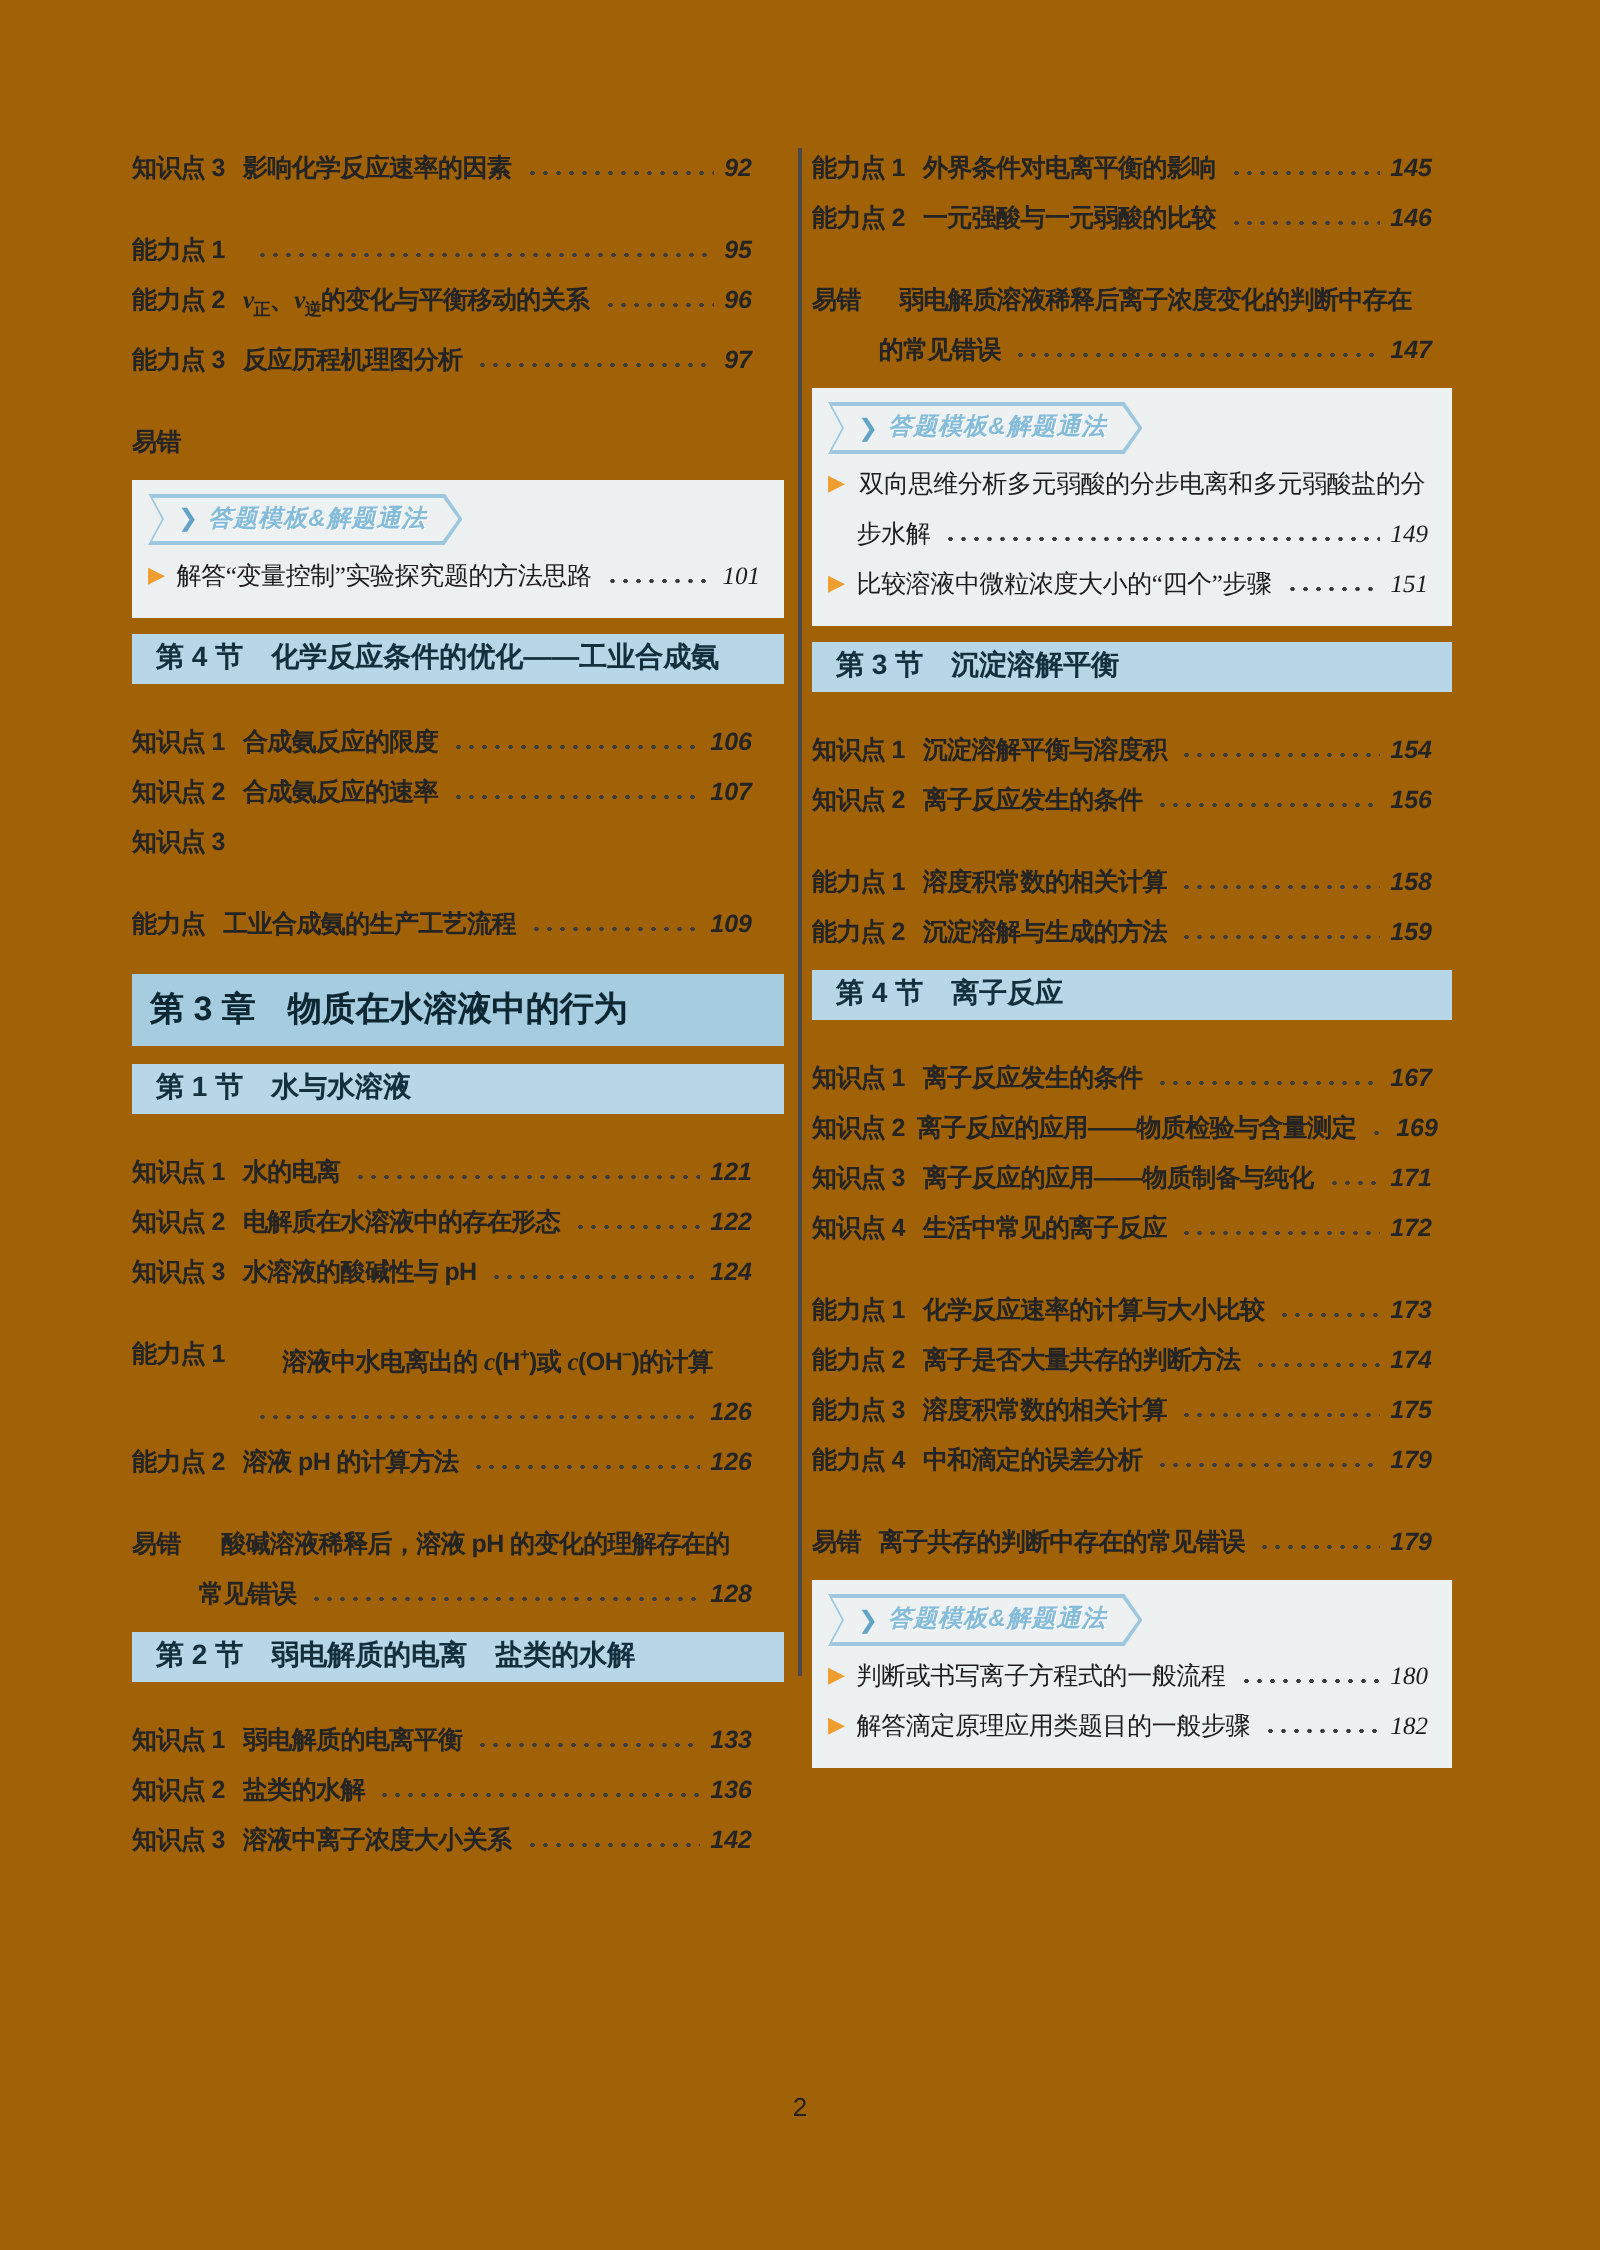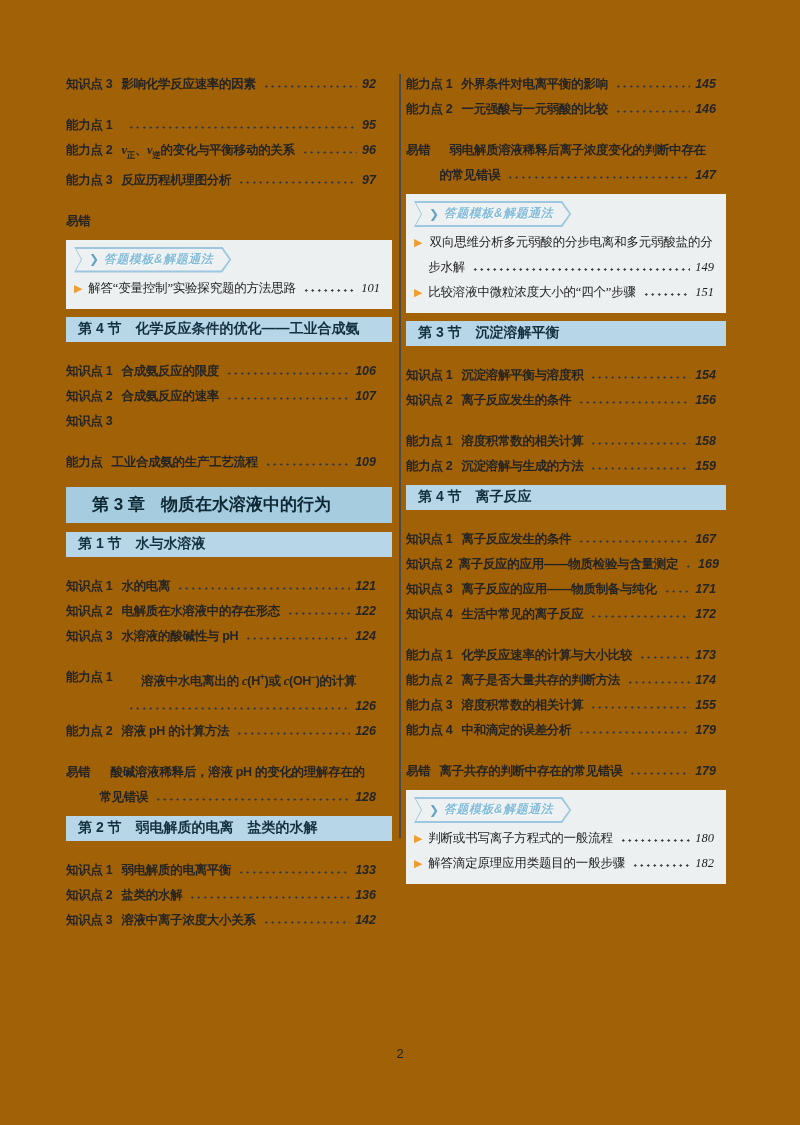--- a/index.html
+++ b/index.html
@@ -34,21 +34,21 @@
   .gap{height:16px;}
 
   
   .section{
     background:#b7d6e7;color:#14303f;display:flex;align-items:flex-end;
     font-size:14px;font-weight:bold;padding:3px 24px 4px 12px;margin:6px 0 17px;
   }
   .section .num{white-space:nowrap;margin-right:14px;}
   .chapter{
     background:#a6cce0;color:#0d2733;display:flex;align-items:center;
-    font-size:17px;font-weight:bold;padding:6px 8px 7px 26px;margin:12px 0 9px;
+    font-size:17px;font-weight:bold;padding:6px 8px 7px 9px;margin:12px 0 9px;
   }
   .chapter .num{white-space:nowrap;margin-right:16px;}
 
   
   .box{background:#edf0f1;margin:6px 0 8px;padding:6px 10px 8px 8px;}
   .box .row{
     font-family:"Liberation Serif","DejaVu Serif",serif;font-weight:normal;
     font-size:12.5px;line-height:25px;color:#1d1d1d;padding-right:2px;letter-spacing:-0.2px;
   }
   .tri{color:#ef9d2e;margin-right:6px;font-size:11px;line-height:25px;}
@@ -452,21 +452,21 @@
             <span class="pagenum">174</span>
           </div>
         </div>
       </div>
       <div class="row">
         <span class="label">能力点 3</span>
         <div class="content">
           <div class="line">
             <span class="txt">溶度积常数的相关计算</span>
             <span class="dots"></span>
-            <span class="pagenum">155</span>
+            <span class="pagenum">175</span>
           </div>
         </div>
       </div>
       <div class="row">
         <span class="label">能力点 4</span>
         <div class="content">
           <div class="line">
             <span class="txt">中和滴定的误差分析</span>
             <span class="dots"></span>
             <span class="pagenum">179</span>

